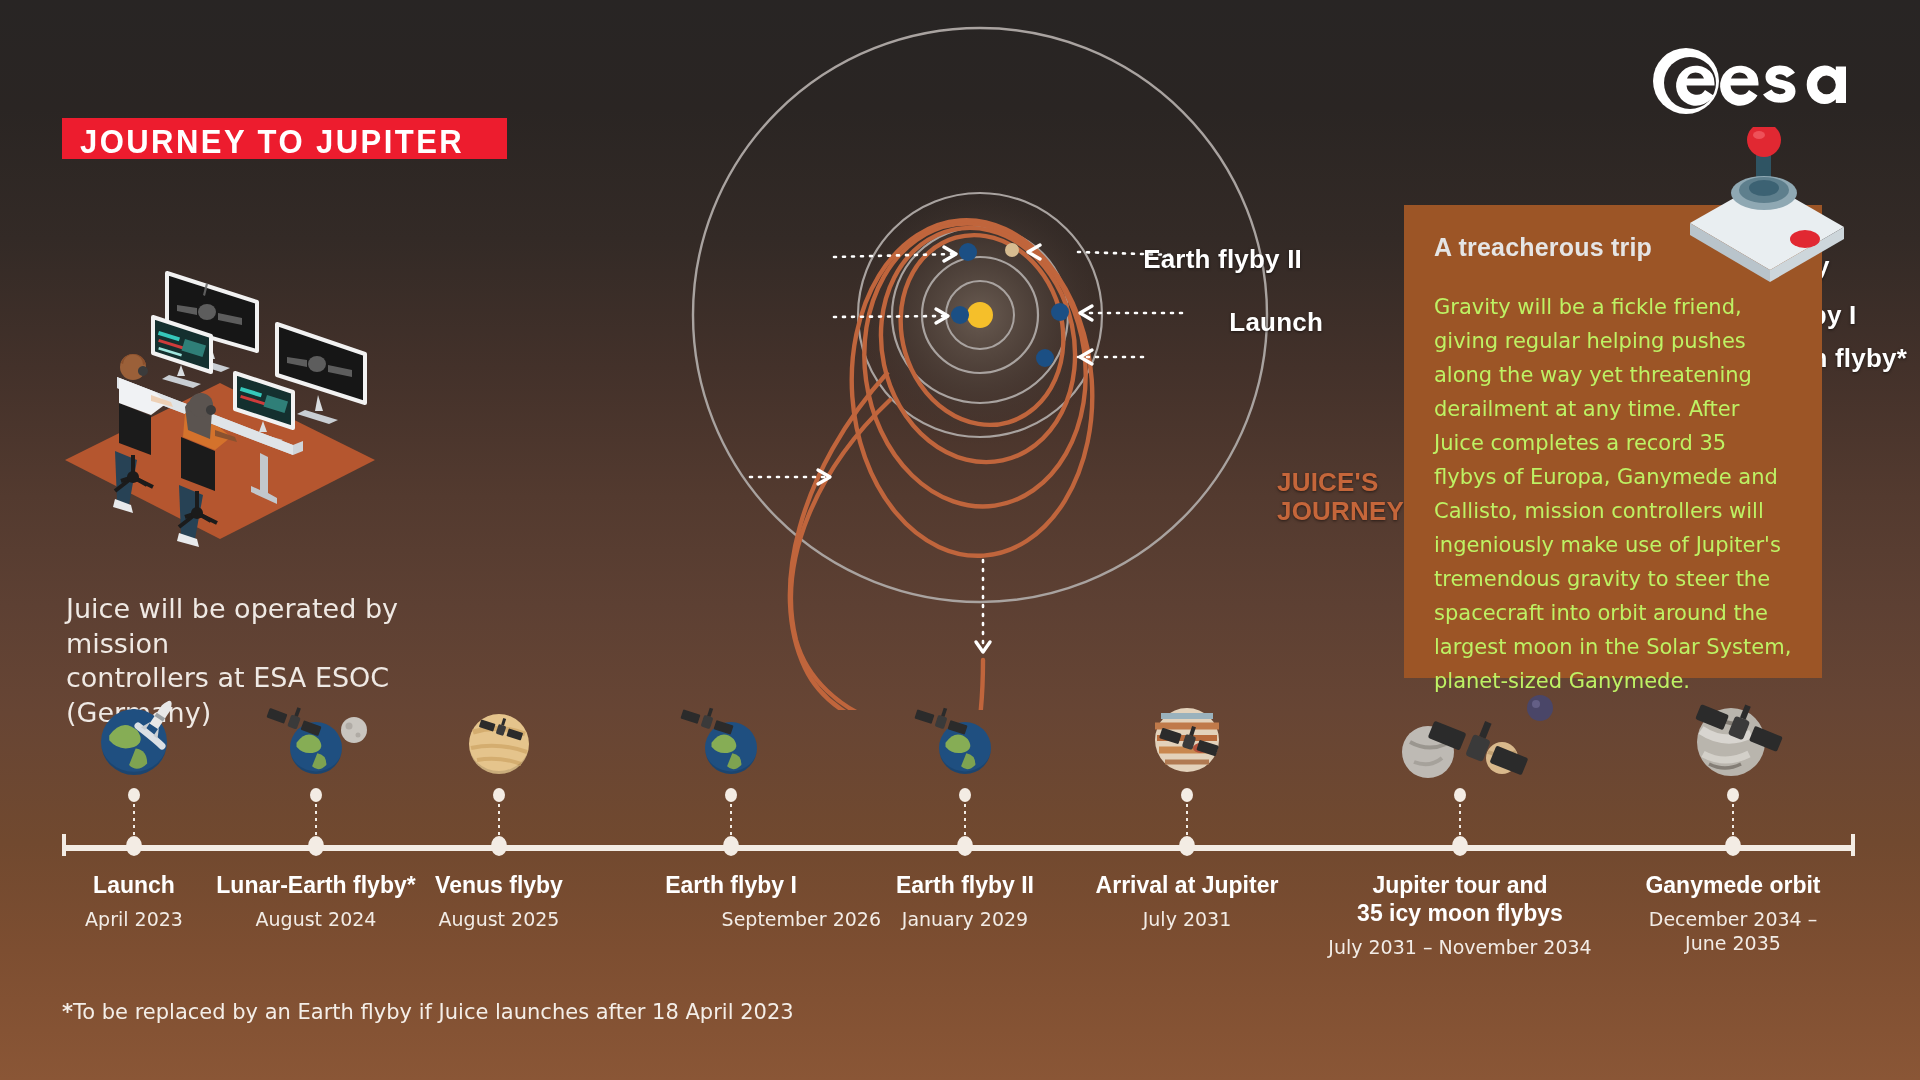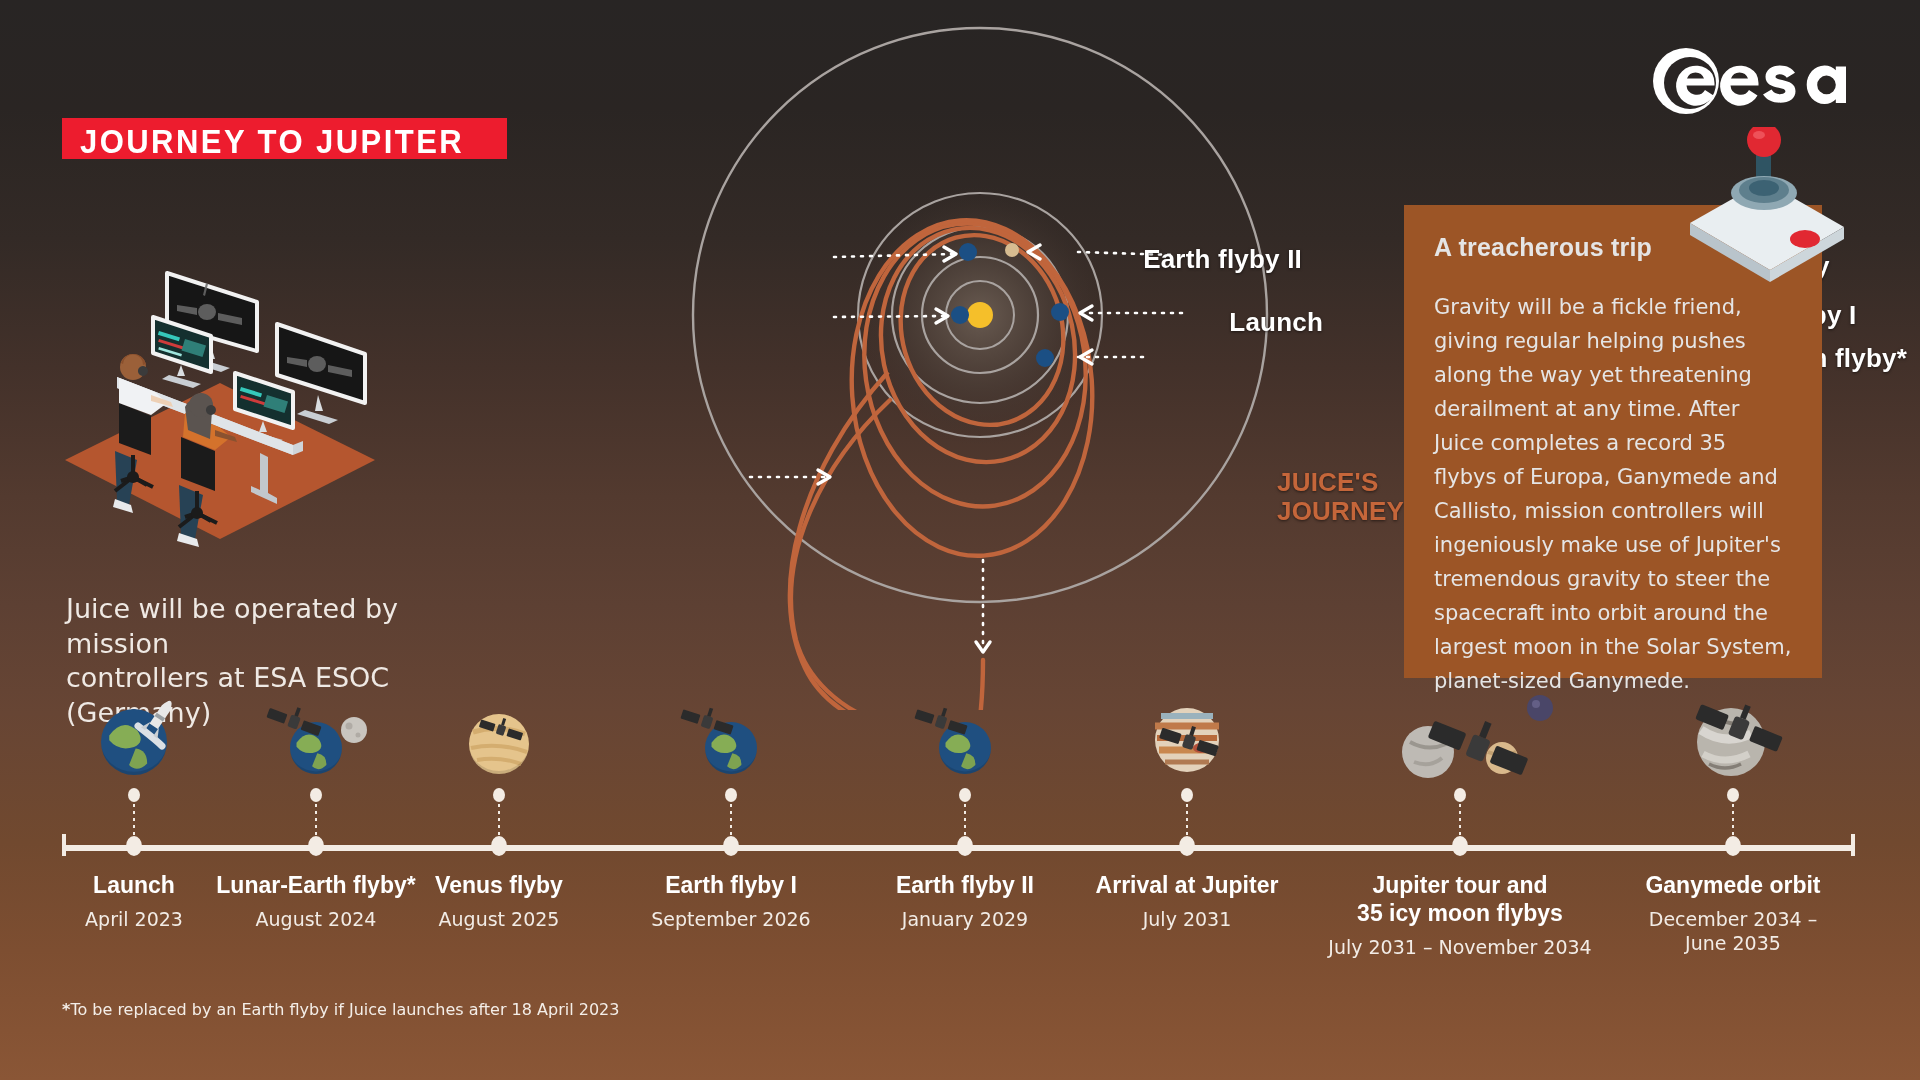--- a/index.html
+++ b/index.html
@@ -85,21 +85,21 @@
     background: #9c5526;
     padding: 28px 30px 0 30px;
   }
   #info-title {
     font-family: "Liberation Sans Narrow", "Liberation Sans", sans-serif;
     font-weight: bold; font-size: 25px; color: #e5e5e5;
     margin-bottom: 28px; letter-spacing: .2px;
   }
   #info-body {
     font-family: "DejaVu Sans", sans-serif;
-    font-size: 21px; line-height: 1.62; color: #e5e5e5;
+    font-size: 21px; line-height: 1.62; color: #bef264;
   }
   #joystick { position: absolute; right: -40px; top: -78px; width: 190px; height: 160px; }
 
   
   #timeline { position: absolute; left: 0; top: 690px; width: 1920px; height: 330px; }
   .tl-item { position: absolute; top: 0; width: 300px; margin-left: -150px; text-align: center; }
   .tl-icon { position: absolute; left: 0; width: 300px; height: 90px; top: 0; }
   .tl-dot-small {
     position: absolute; left: 150px; top: 98px; margin-left: -6px;
     width: 12px; height: 14px; border-radius: 50%; background: #f3ece4;
@@ -129,21 +129,21 @@
     background: #f3ece4;
   }
   .tl-cap { position: absolute; width: 4px; height: 22px; background: #f3ece4; top: 144px; }
   #tl-cap-left { left: 62px; }
   #tl-cap-right { left: 1851px; }
 
   
   #footnote {
     position: absolute; left: 62px; top: 1000px;
     font-family: "DejaVu Sans", sans-serif;
-    font-size: 16px; color: #f4eee8;
+    font-size: 21px; color: #f4eee8;
   }
   #footnote b { font-weight: bold; }
 </style>
 </head>
 <body>
 
 <div id="root">
 
   <div id="title-banner">
     <span class="t">JOURNEY TO JUPITER</span>
@@ -459,21 +459,21 @@
                 <rect x="7" y="-4" width="15" height="8" rx="1"></rect>
                 <rect x="-1.5" y="-12" width="3" height="7"></rect>
               </g>
             </svg></div>
           <div class="tl-dot-small"></div>
           <div class="tl-dashed"></div>
           <div class="tl-dot-big"></div>
           <div class="tl-title">
             <div>Earth flyby I</div>
           </div>
-          <div class="tl-date" style="top: 218px;">
+          <div class="tl-date" style="top: 218px; text-align: right;">
             <div>September 2026</div>
           </div>
         </div>
         <div class="tl-item" style="left: 965px;">
           <div class="tl-icon"><svg viewBox="0 0 300 95" width="300" height="95">
               <g>
                 <circle cx="150" cy="58" r="26" fill="#1f4f80"></circle>
                 <path d="M130.5 52.8 q 10.4 -14.3 22.099999999999998 -3.9 q 6.5 9.1 -2.6 13 q -11.700000000000001 3.9 -19.5 -5.2 z" fill="#86ad55"></path>
                 <path d="M151.3 63.2 q 9.1 1.3 9.1 11.700000000000001 q -7.8 7.8 -14.3 1.3 z" fill="#7ea351"></path>
                 <path d="M124 58 a 26 26 0 0 0 52 0 a 26 23.400000000000002 0 0 1 -52 0z" fill="#000" opacity="0.12"></path>

